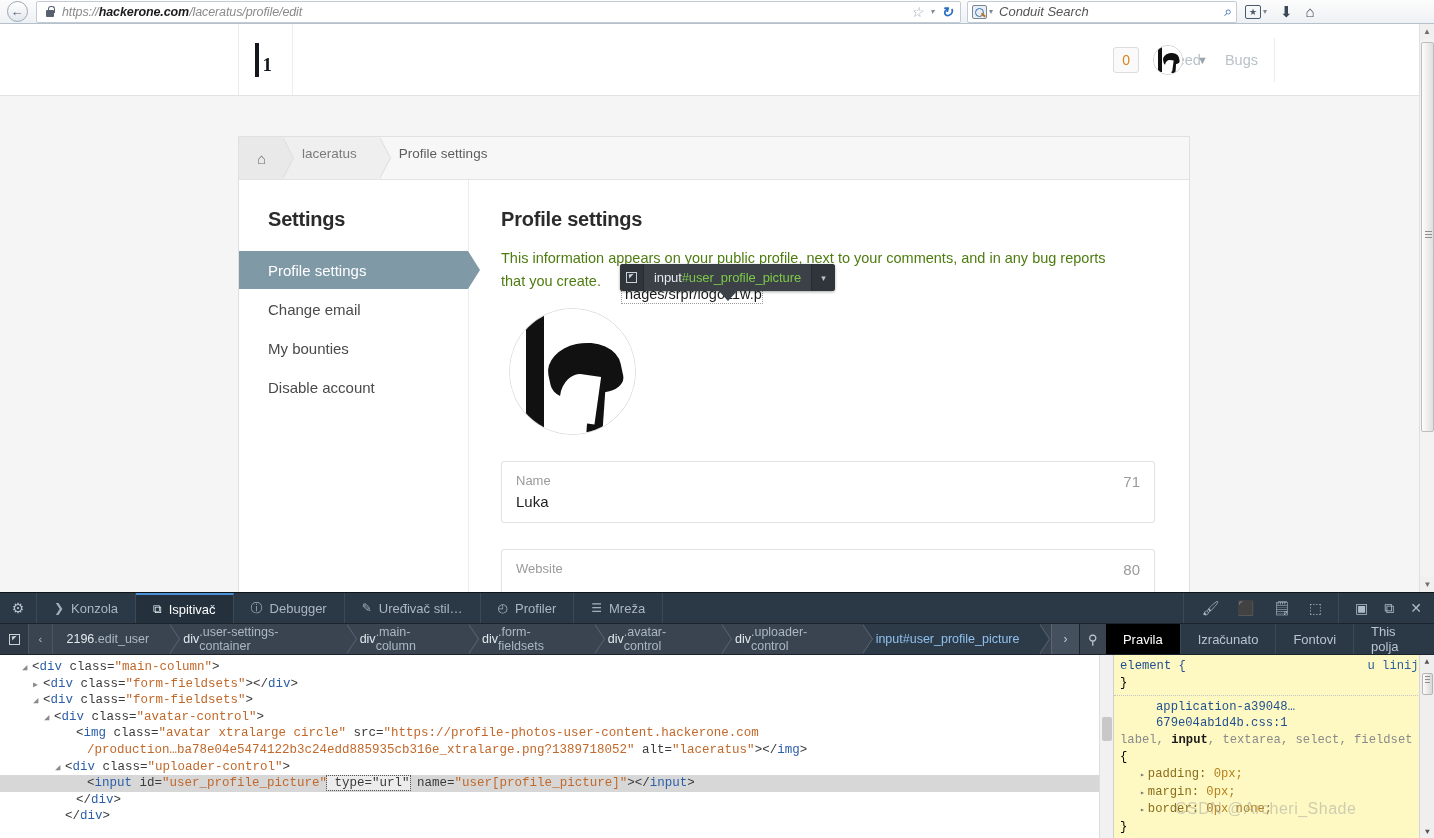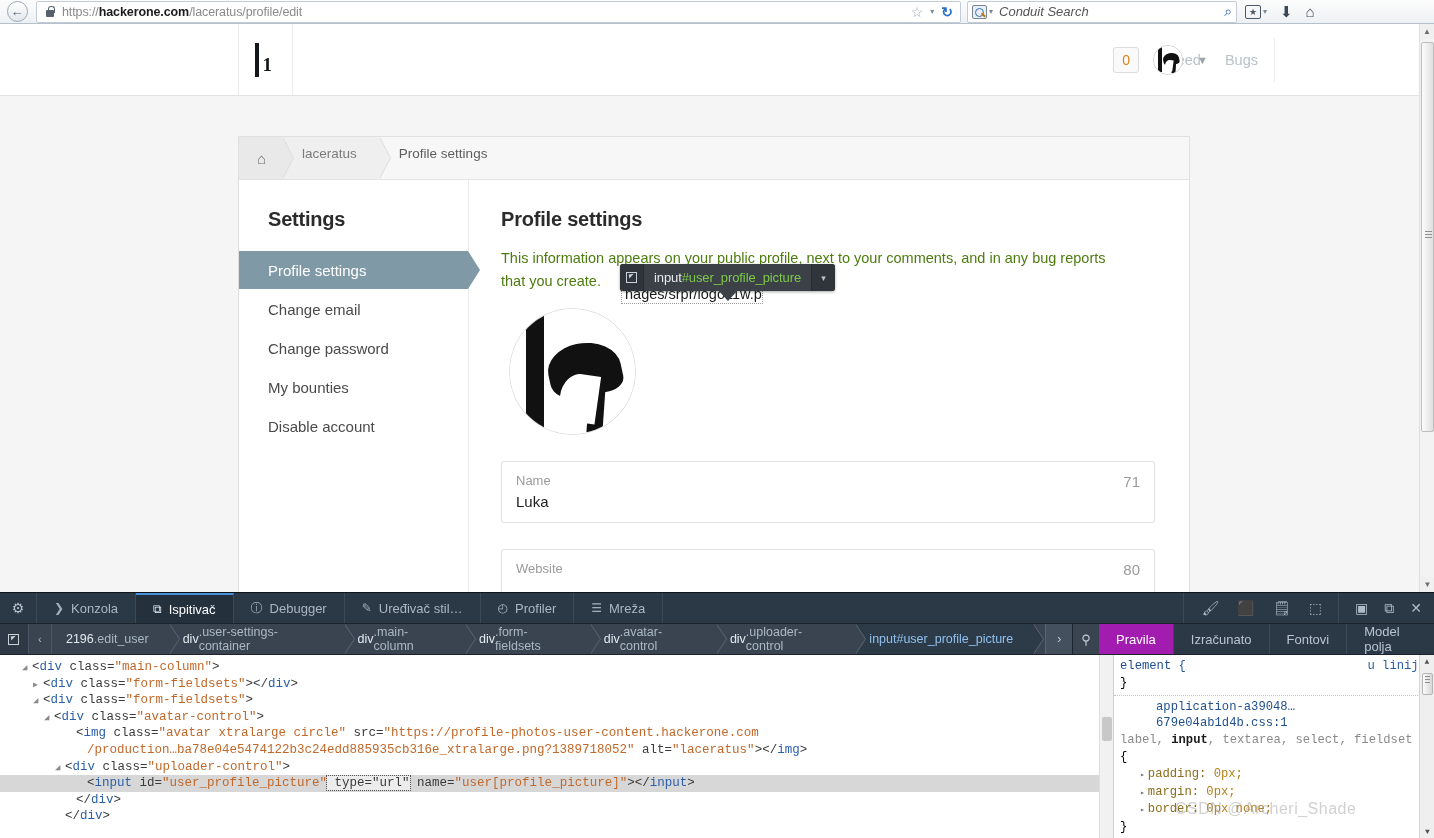--- a/index.html
+++ b/index.html
@@ -29,20 +29,21 @@
     border:1px solid #9aa7b4;
     background:linear-gradient(#ffffff,#e3e8ee);
     display:flex;align-items:center;justify-content:center;
     font-size:13px;color:#4a5a6a;line-height:1;
   }
   .urlbar{
     flex:0 0 auto;width:925px;height:22px;margin-left:4px;
     background:#fff;border:1px solid #c3ccd6;border-radius:2px;
     display:flex;align-items:center;padding:0 4px;
     font-size:12.5px;
+    font-style:italic;
   }
   .lock-ico{ width:14px;height:13px;margin:0 5px 0 2px; position:relative; display:inline-block;}
   .lock-ico::before{
     content:"";position:absolute;left:3px;top:5px;width:8px;height:7px;
     background:#56616d;border-radius:1px;
   }
   .lock-ico::after{
     content:"";position:absolute;left:4.5px;top:1px;width:5px;height:6px;
     border:1.6px solid #56616d;border-bottom:none;border-radius:3px 3px 0 0;
   }
@@ -361,21 +362,21 @@
   }
   .dtc-search{
     width:28px;display:flex;align-items:center;justify-content:center;
     color:#c3cdd7;font-size:13px;background:#3a4450;border-left:1px solid #1b242d;
   }
   .dt-rtabs{ margin-left:auto;display:flex;align-items:stretch;background:#2b3946;}
   .rtab{
     display:flex;align-items:center;padding:0 17px;font-size:13px;color:#b8c4cf;
     border-right:1px solid #394958;
   }
-  .rtab.active{ background:#a21caf;color:#fff; }
+  .rtab.active{ background:#000000;color:#fff; }
   .rtab:last-child{ border-right:none; }
 
   .dt-body{ display:flex; height:184px; }
   .dom-pane{
     width:1113px;background:#fff;position:relative;overflow:hidden;
     font-family:"Liberation Mono","DejaVu Sans Mono",monospace;
     font-size:12.5px;line-height:16.6px;padding-top:4px;
   }
   .code-line{
     height:16.6px;white-space:pre;color:#3b3b3b;position:relative;
@@ -392,21 +393,21 @@
   .dom-scroll{
     position:absolute;right:0;top:0;width:14px;height:184px;background:#f1f1f1;
     border-left:1px solid #dedede;
   }
   .dom-thumb{
     position:absolute;left:2px;top:62px;width:10px;height:24px;
     background:#c8c8c8;border-radius:2px;
   }
 
   .rules-pane{
-    flex:1;background:#ffffff;position:relative;overflow:hidden;
+    flex:1;background:#fef9c3;position:relative;overflow:hidden;
     font-family:"Liberation Mono","DejaVu Sans Mono",monospace;
     font-size:12.2px;line-height:16.8px;border-left:1px solid #cfcfcf;
   }
   .rule-block{ padding:3px 8px 3px 6px; }
   .rule-sep{ border-top:1px dotted #c4c4c4; }
   .sel-blue{ color:#1f4f8f; }
   .sel-gray{ color:#8a8a8a; }
   .sel-bold{ color:#1a1a1a; font-weight:bold; }
   .prop{ color:#8a6d1a;text-align:right; }
   .val{ color:#b5801c; }
@@ -515,23 +516,20 @@
     <div class="panel-body">
       <div class="settings-nav">
         <div class="settings-title">Settings</div>
         <div class="nav-item active">
           <span>Profile settings</span>
         </div>
         <div class="nav-item spaced">
           <span>Change email</span>
         </div>
         <div class="nav-item spaced">
-          <span>Change password</span>
-        </div>
-        <div class="nav-item spaced">
           <span>My bounties</span>
         </div>
         <div class="nav-item spaced">
           <span>Disable account</span>
         </div>
       </div>
 
       <div class="main-column">
         <div class="main-title">Profile settings</div>
         <p class="main-desc">This information appears on your public profile, next to your comments, and in any bug reports that you create.</p>
@@ -670,21 +668,21 @@
       <span class="tag">input</span>
         <span class="cls">#user_profile_picture</span>
     </div>
     <div class="dtc-next">›</div>
     <div class="dtc-search">⚲</div>
 
     <div class="dt-rtabs">
       <div class="rtab active">Pravila</div>
       <div class="rtab">Izračunato</div>
       <div class="rtab">Fontovi</div>
-      <div class="rtab">Model polja</div>
+      <div class="rtab">This polja</div>
     </div>
   </div>
 
   <div class="dt-body">
     <div class="dom-pane" id="dom-pane">
       <div class="code-line"><span style="display:inline-block;width:22px"></span><span class="tw open"></span><span class="c-punct">&lt;</span><span class="c-tag">div</span><span class="c-punct"> class=</span><span class="c-val">"main-column"</span><span class="c-punct">&gt;</span></div>
         <div class="code-line"><span style="display:inline-block;width:33px"></span><span class="tw closed"></span><span class="c-punct">&lt;</span><span class="c-tag">div</span><span class="c-punct"> class=</span><span class="c-val">"form-fieldsets"</span><span class="c-punct">&gt;&lt;/</span><span class="c-tag">div</span><span class="c-punct">&gt;</span></div>
         <div class="code-line"><span style="display:inline-block;width:33px"></span><span class="tw open"></span><span class="c-punct">&lt;</span><span class="c-tag">div</span><span class="c-punct"> class=</span><span class="c-val">"form-fieldsets"</span><span class="c-punct">&gt;</span></div>
         <div class="code-line"><span style="display:inline-block;width:44px"></span><span class="tw open"></span><span class="c-punct">&lt;</span><span class="c-tag">div</span><span class="c-punct"> class=</span><span class="c-val">"avatar-control"</span><span class="c-punct">&gt;</span></div>
         <div class="code-line"><span style="display:inline-block;width:66px"></span><span class="tw"></span><span class="c-punct">&lt;</span><span class="c-tag">img</span><span class="c-punct"> class=</span><span class="c-val">"avatar xtralarge circle"</span><span class="c-punct"> src=</span><span class="c-val">"https://profile-photos-user-content.hackerone.com</span></div>

